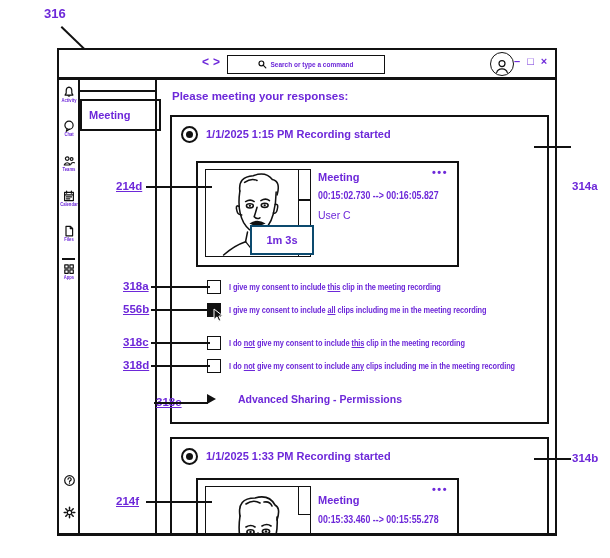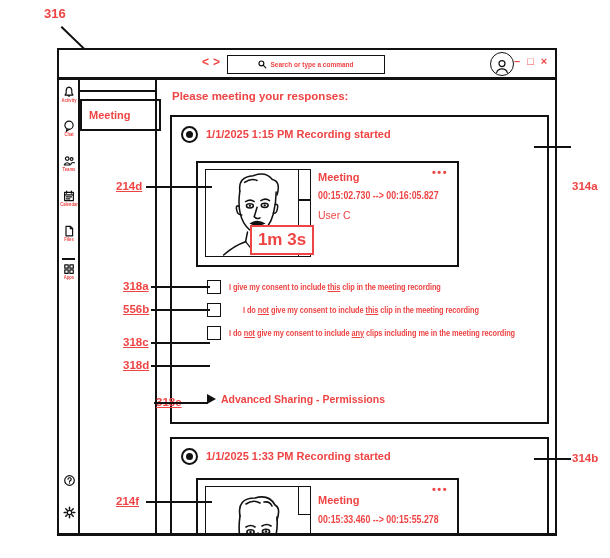--- a/index.html
+++ b/index.html
@@ -1,17 +1,17 @@
 <!DOCTYPE html>
 <html><head>
 <meta charset="utf-8">
 <style>
   html,body{margin:0;padding:0;background:#fff;}
   .stage{position:relative;width:610px;height:536px;background:#fff;overflow:hidden;
-         font-family:"Liberation Sans",sans-serif;color:#ef4444;}
+         font-family:"Liberation Sans",sans-serif;color:#6d28d9;}
   .abs{position:absolute;}
   .line-h{position:absolute;height:2px;background:#111;}
   .line-v{position:absolute;width:2px;background:#111;}
   .ref{position:absolute;font-weight:700;font-size:11.5px;white-space:nowrap;}
   .ref.u{text-decoration:underline;}
   
   .window{position:absolute;left:57px;top:48px;width:496px;height:487px;
           border:2px solid #111;border-bottom:none;overflow:hidden;background:#fff;}
   .titlebar{position:absolute;left:0;top:0;width:100%;height:27px;border-bottom:3px solid #111;}
   .nav{position:absolute;left:143px;top:5px;font-size:12px;font-weight:700;letter-spacing:4px;}
@@ -34,40 +34,40 @@
   .radio{position:absolute;width:13px;height:13px;border:2px solid #111;border-radius:50%;}
   .radio .dot{position:absolute;left:50%;top:50%;width:7px;height:7px;margin:-3.5px 0 0 -3.5px;
               border-radius:50%;background:#111;}
   .card-title{position:absolute;font-size:11px;font-weight:700;white-space:nowrap;}
   .panel{position:absolute;border:2px solid #111;}
   .thumb{position:absolute;border:1.6px solid #111;overflow:hidden;background:#fff;}
   .thumb svg{width:100%;height:100%;}
   .strip{position:absolute;right:0;top:0;bottom:0;width:11px;border-left:1.6px solid #111;background:#fff;}
   .strip .d1{position:absolute;left:0;right:0;top:29px;height:1.6px;background:#111;}
   .strip .d2{position:absolute;left:0;right:0;top:58px;height:1.6px;background:#111;}
-  .badge{position:absolute;border:2px solid #ef4444;background:#fff;z-index:3;
-         display:flex;align-items:center;justify-content:center;font-size:17px;font-weight:700;}
+  .badge{position:absolute;border:2px solid #0c4a6e;background:#fff;z-index:3;
+         display:flex;align-items:center;justify-content:center;font-size:11px;font-weight:700;}
   .meta{position:absolute;left:120px;top:0;width:138px;}
   .meta .m-title{position:absolute;top:8px;font-size:11px;font-weight:700;}
   .meta .m-time{position:absolute;top:27px;font-size:10px;font-weight:700;white-space:nowrap;
                 transform:scaleX(.88);transform-origin:0 50%;}
   .meta .m-user{position:absolute;top:46px;font-size:10.5px;font-weight:400;}
   .menu-dots{position:absolute;right:9px;top:3px;font-size:11px;font-weight:700;letter-spacing:1.5px;}
   
   .opt-rows{position:absolute;left:35px;top:158px;width:336px;}
   .opt-row{display:flex;align-items:center;height:23px;}
-  .opt-row.gap{gap:14px;}
+  .opt-row.gap{margin-top:10px;}
   .checkbox{position:relative;flex:0 0 auto;width:12px;height:12px;border:1.7px solid #111;
             margin-right:8px;background:#fff;overflow:visible;}
   .checkbox.checked{background:#111;}
   .checkbox svg{position:absolute;left:5px;top:4px;z-index:4;}
   .opt-label{font-size:9px;font-weight:700;letter-spacing:-.1px;white-space:nowrap;display:inline-block;
              transform:scaleX(.82);transform-origin:0 50%;}
   .opt-label .u{text-decoration:underline;}
-  .advanced{position:absolute;left:35px;top:276px;display:flex;align-items:center;gap:5px;}
+  .advanced{position:absolute;left:35px;top:276px;display:flex;align-items:center;gap:22px;}
   .tri{width:0;height:0;border-top:5.5px solid transparent;border-bottom:5.5px solid transparent;
        border-left:9px solid #111;}
   .adv-label{font-size:10.5px;font-weight:700;}
   .bottom-bar{position:absolute;left:57px;top:533px;width:500px;height:8px;background:#111;}
   .diag{position:absolute;left:62px;top:26px;width:74px;height:2px;background:#111;
         transform:rotate(44deg);transform-origin:0 0;}
   svg.ic{stroke:#111;fill:none;stroke-width:1.2;stroke-linecap:round;stroke-linejoin:round;}
 </style>
 </head>
 <body>
@@ -217,20 +217,28 @@
           <div class="m-user">User C</div>
         </div>
         <div class="menu-dots">•••</div>
       </div>
 
       <div class="opt-rows" id="options-rows">
           <div class="opt-row">
             <span class="checkbox"></span>
             <span class="opt-label"><span>I give my consent to include </span><span class="u">this</span><span> clip in the meeting recording</span></span>
           </div>
+          <div class="opt-row">
+            <span class="checkbox checked">
+              <svg width="12" height="15" viewBox="0 0 12 15">
+                <path d="M1 1 L1 11.5 L4 8.9 L5.8 13.2 L7.7 12.3 L5.9 8.1 L9.8 7.9 Z" fill="#111" stroke="#fff" stroke-width="1"></path>
+              </svg>
+            </span>
+            <span class="opt-label"><span>I give my consent to include </span><span class="u">all</span><span> clips including me in the meeting recording</span></span>
+          </div>
           <div class="opt-row gap">
             <span class="checkbox"></span>
             <span class="opt-label"><span>I do </span><span class="u">not</span><span> give my consent to include </span><span class="u">this</span><span> clip in the meeting recording</span></span>
           </div>
           <div class="opt-row">
             <span class="checkbox"></span>
             <span class="opt-label"><span>I do </span><span class="u">not</span><span> give my consent to include </span><span class="u">any</span><span> clips including me in the meeting recording</span></span>
           </div>
         </div>
 

